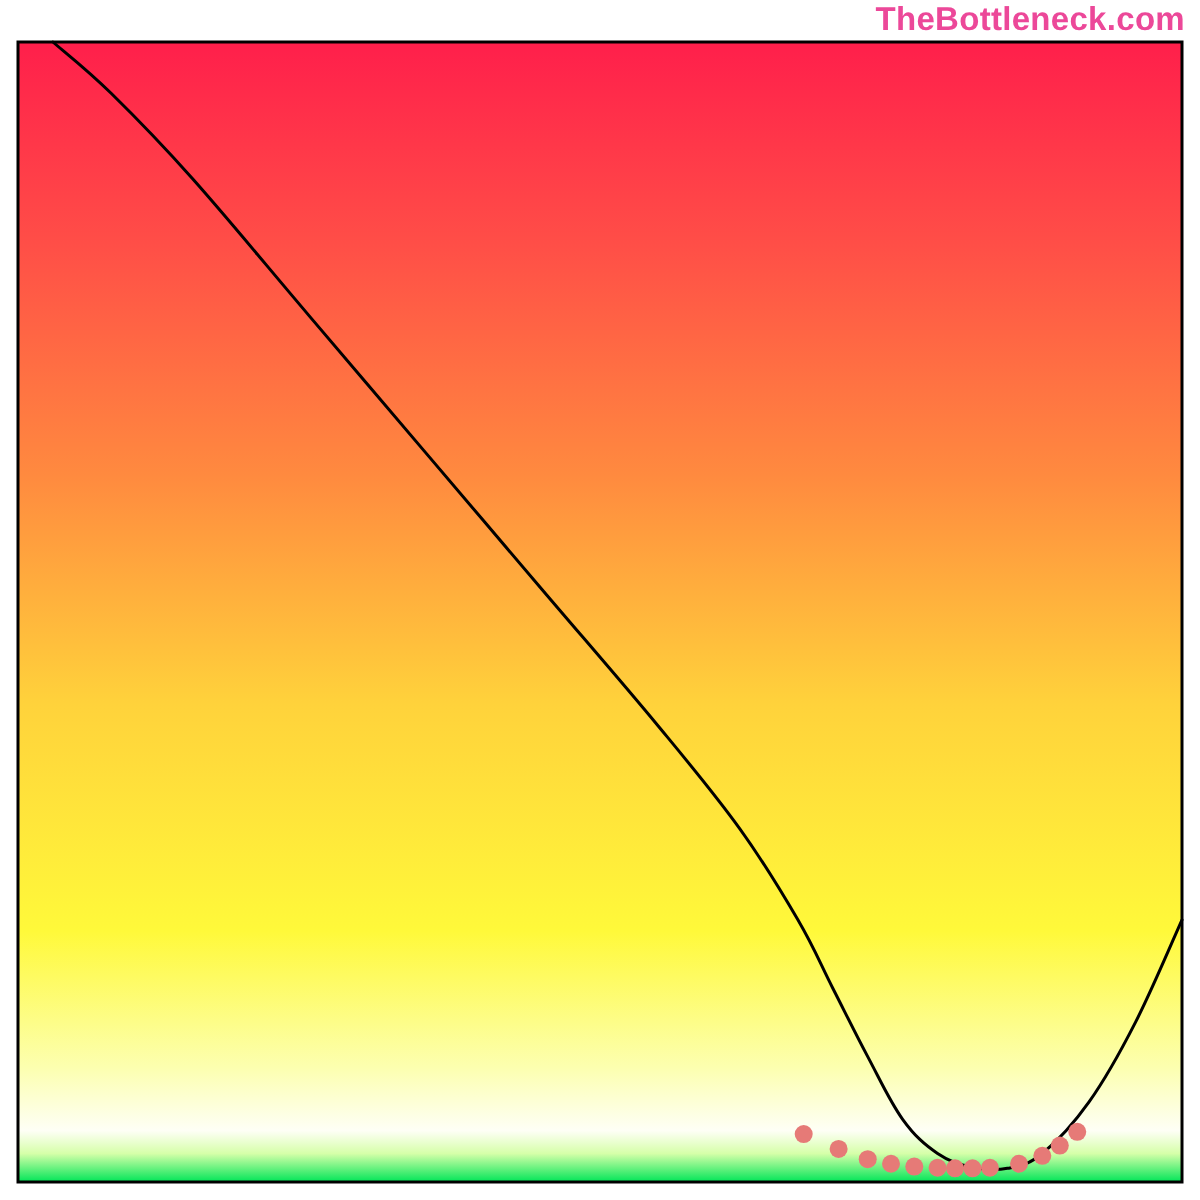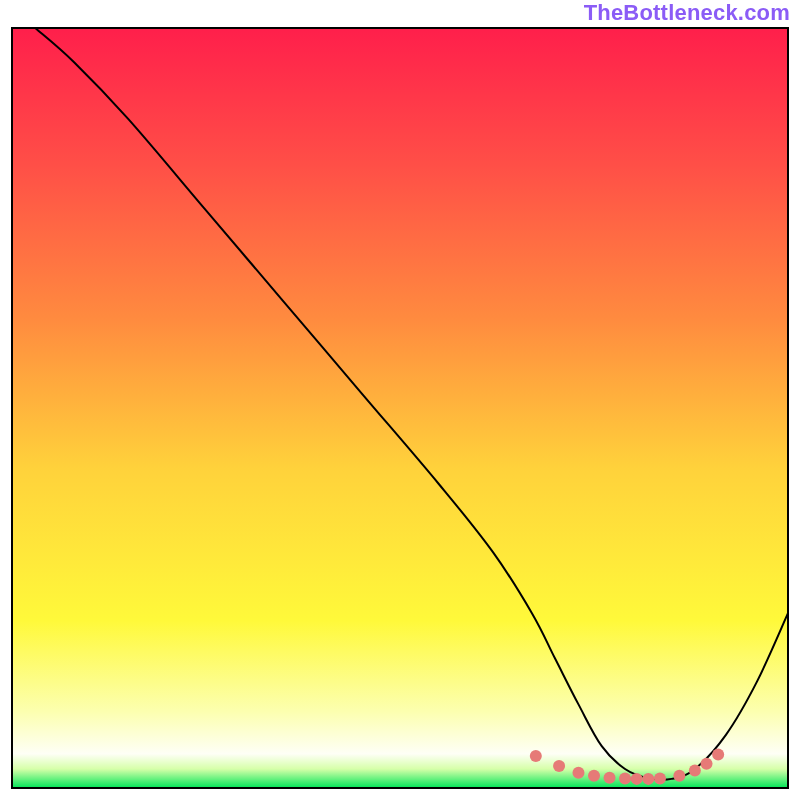--- a/index.html
+++ b/index.html
@@ -15,21 +15,21 @@
     position: relative;
     width: 800px;
     height: 800px;
   }
   .watermark {
     position: absolute;
     top: 0px;
     right: 10px;
     font-size: 22px;
     font-weight: 600;
-    color: #8b5cf6;
+    color: #ec4899;
     letter-spacing: 0.2px;
     user-select: none;
   }
   svg {
     position: absolute;
     left: 0;
     top: 0;
   }
 </style>
 </head>

